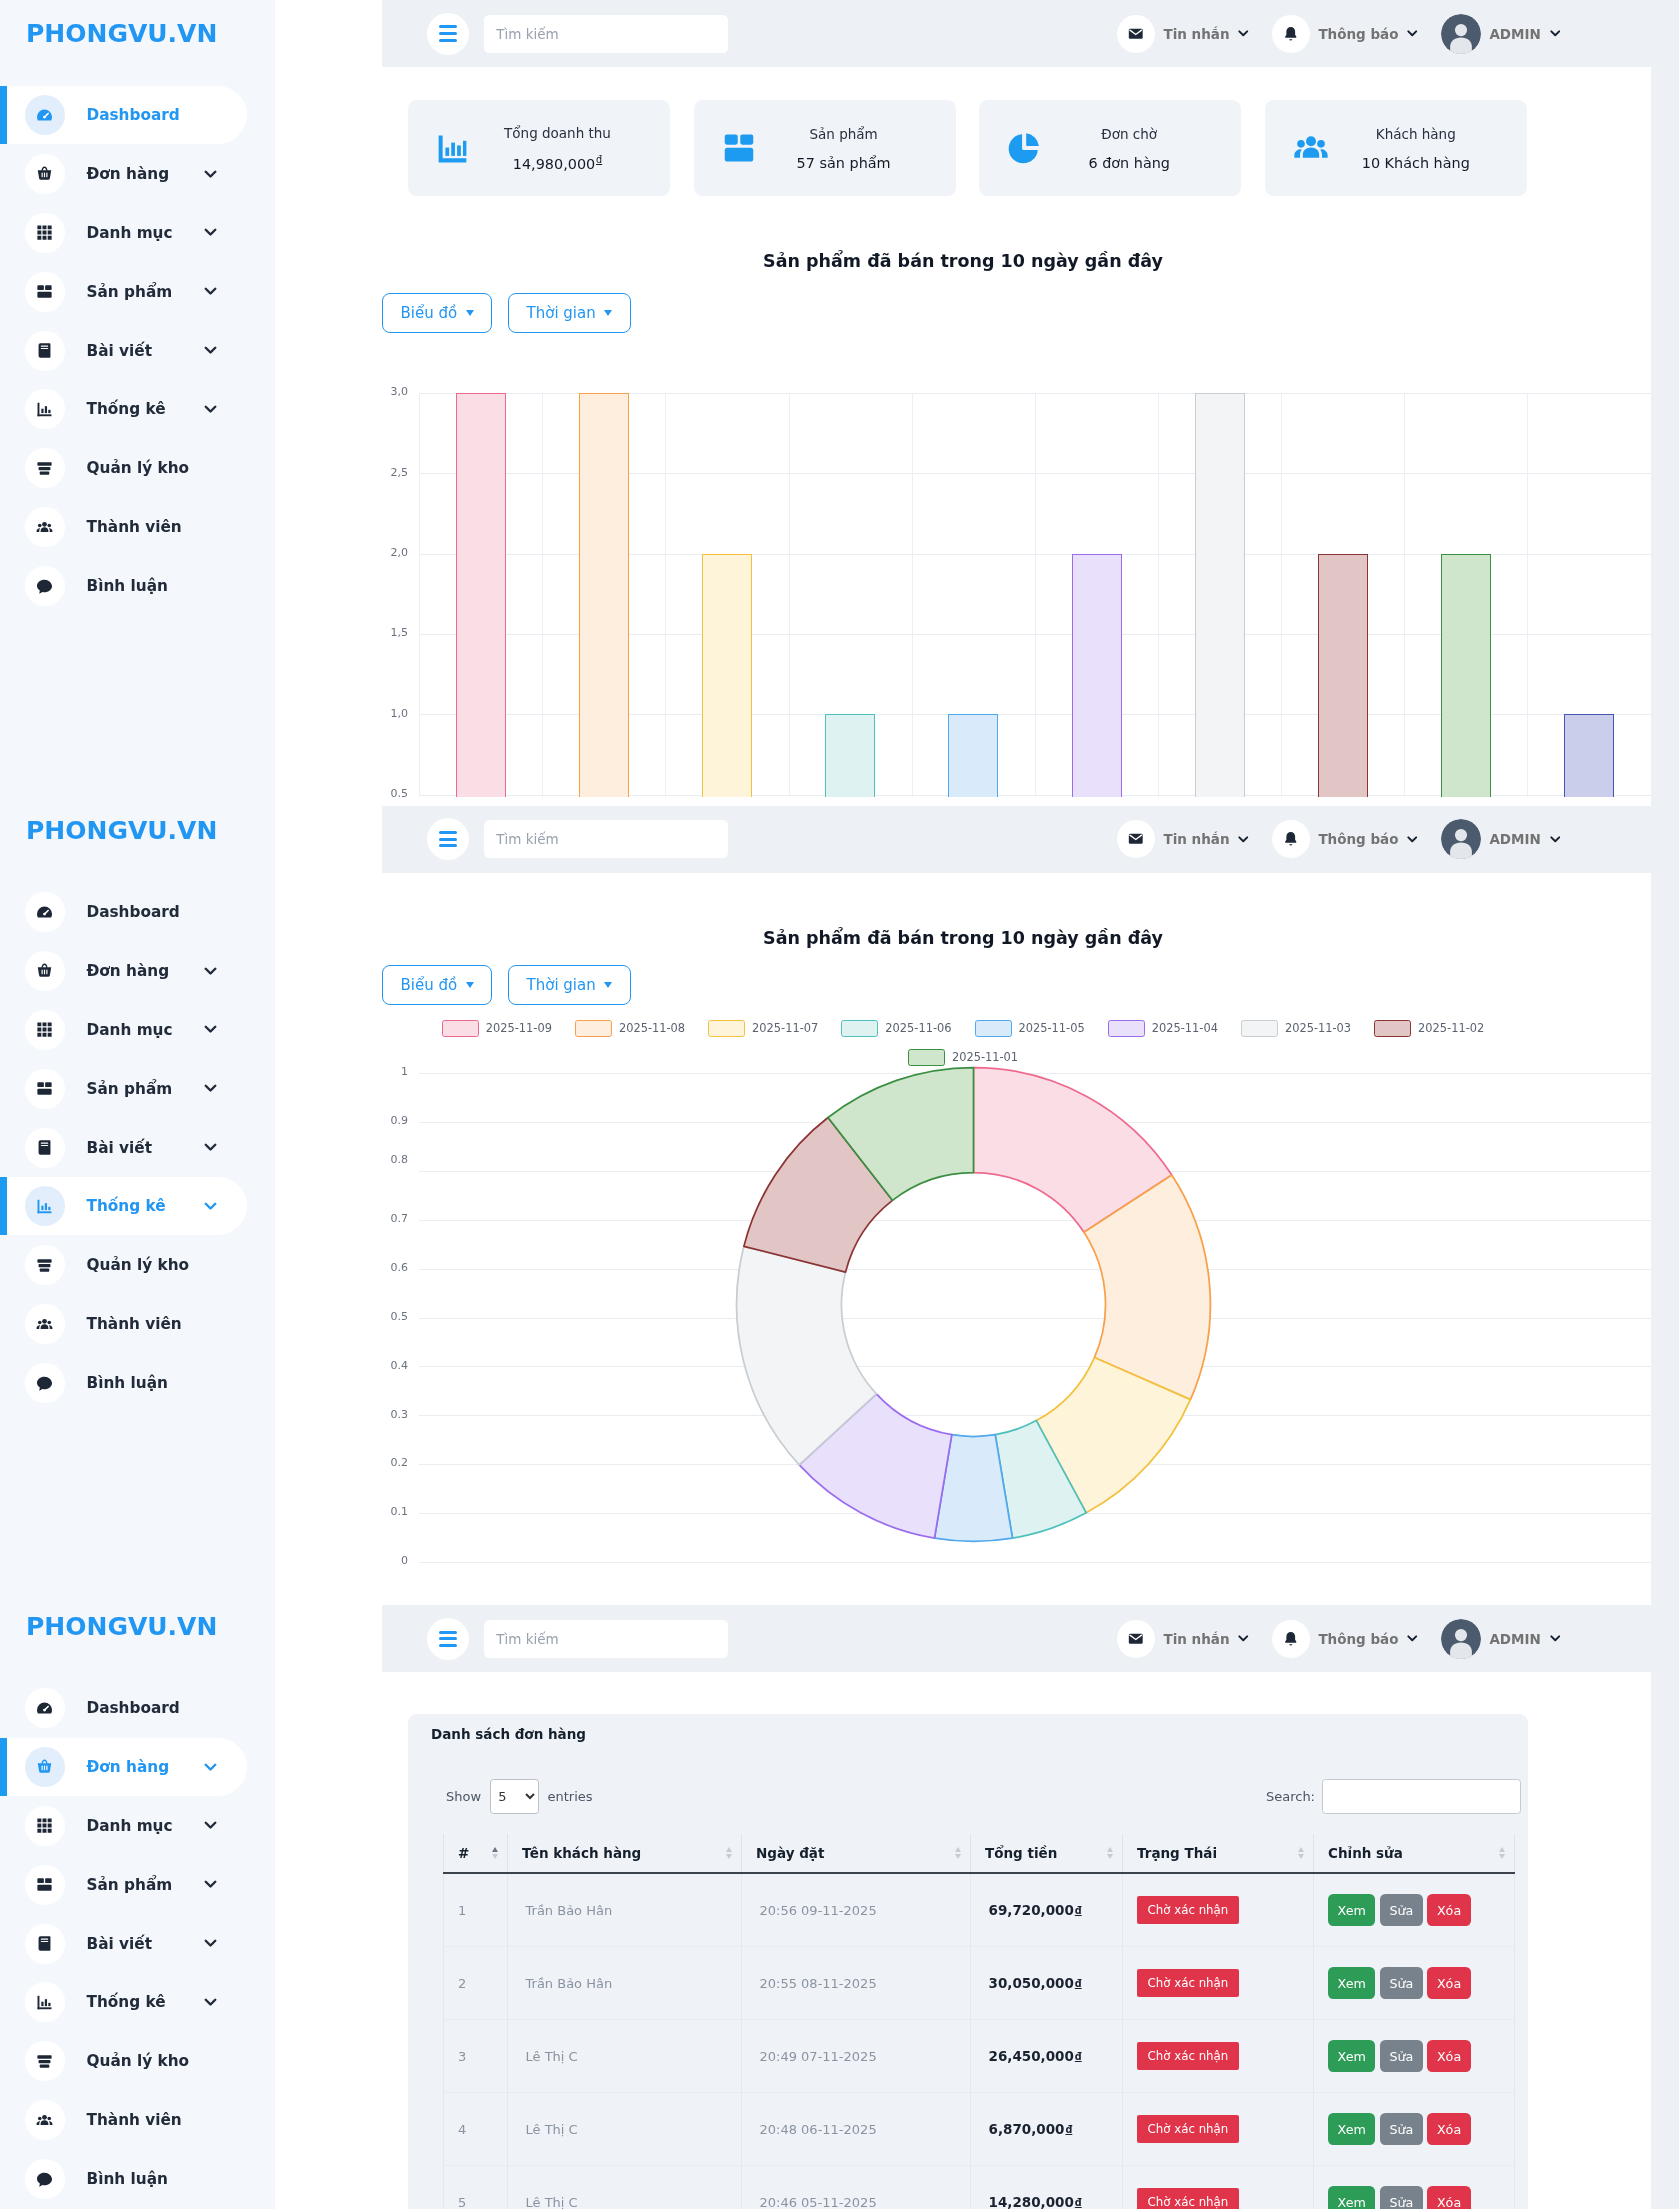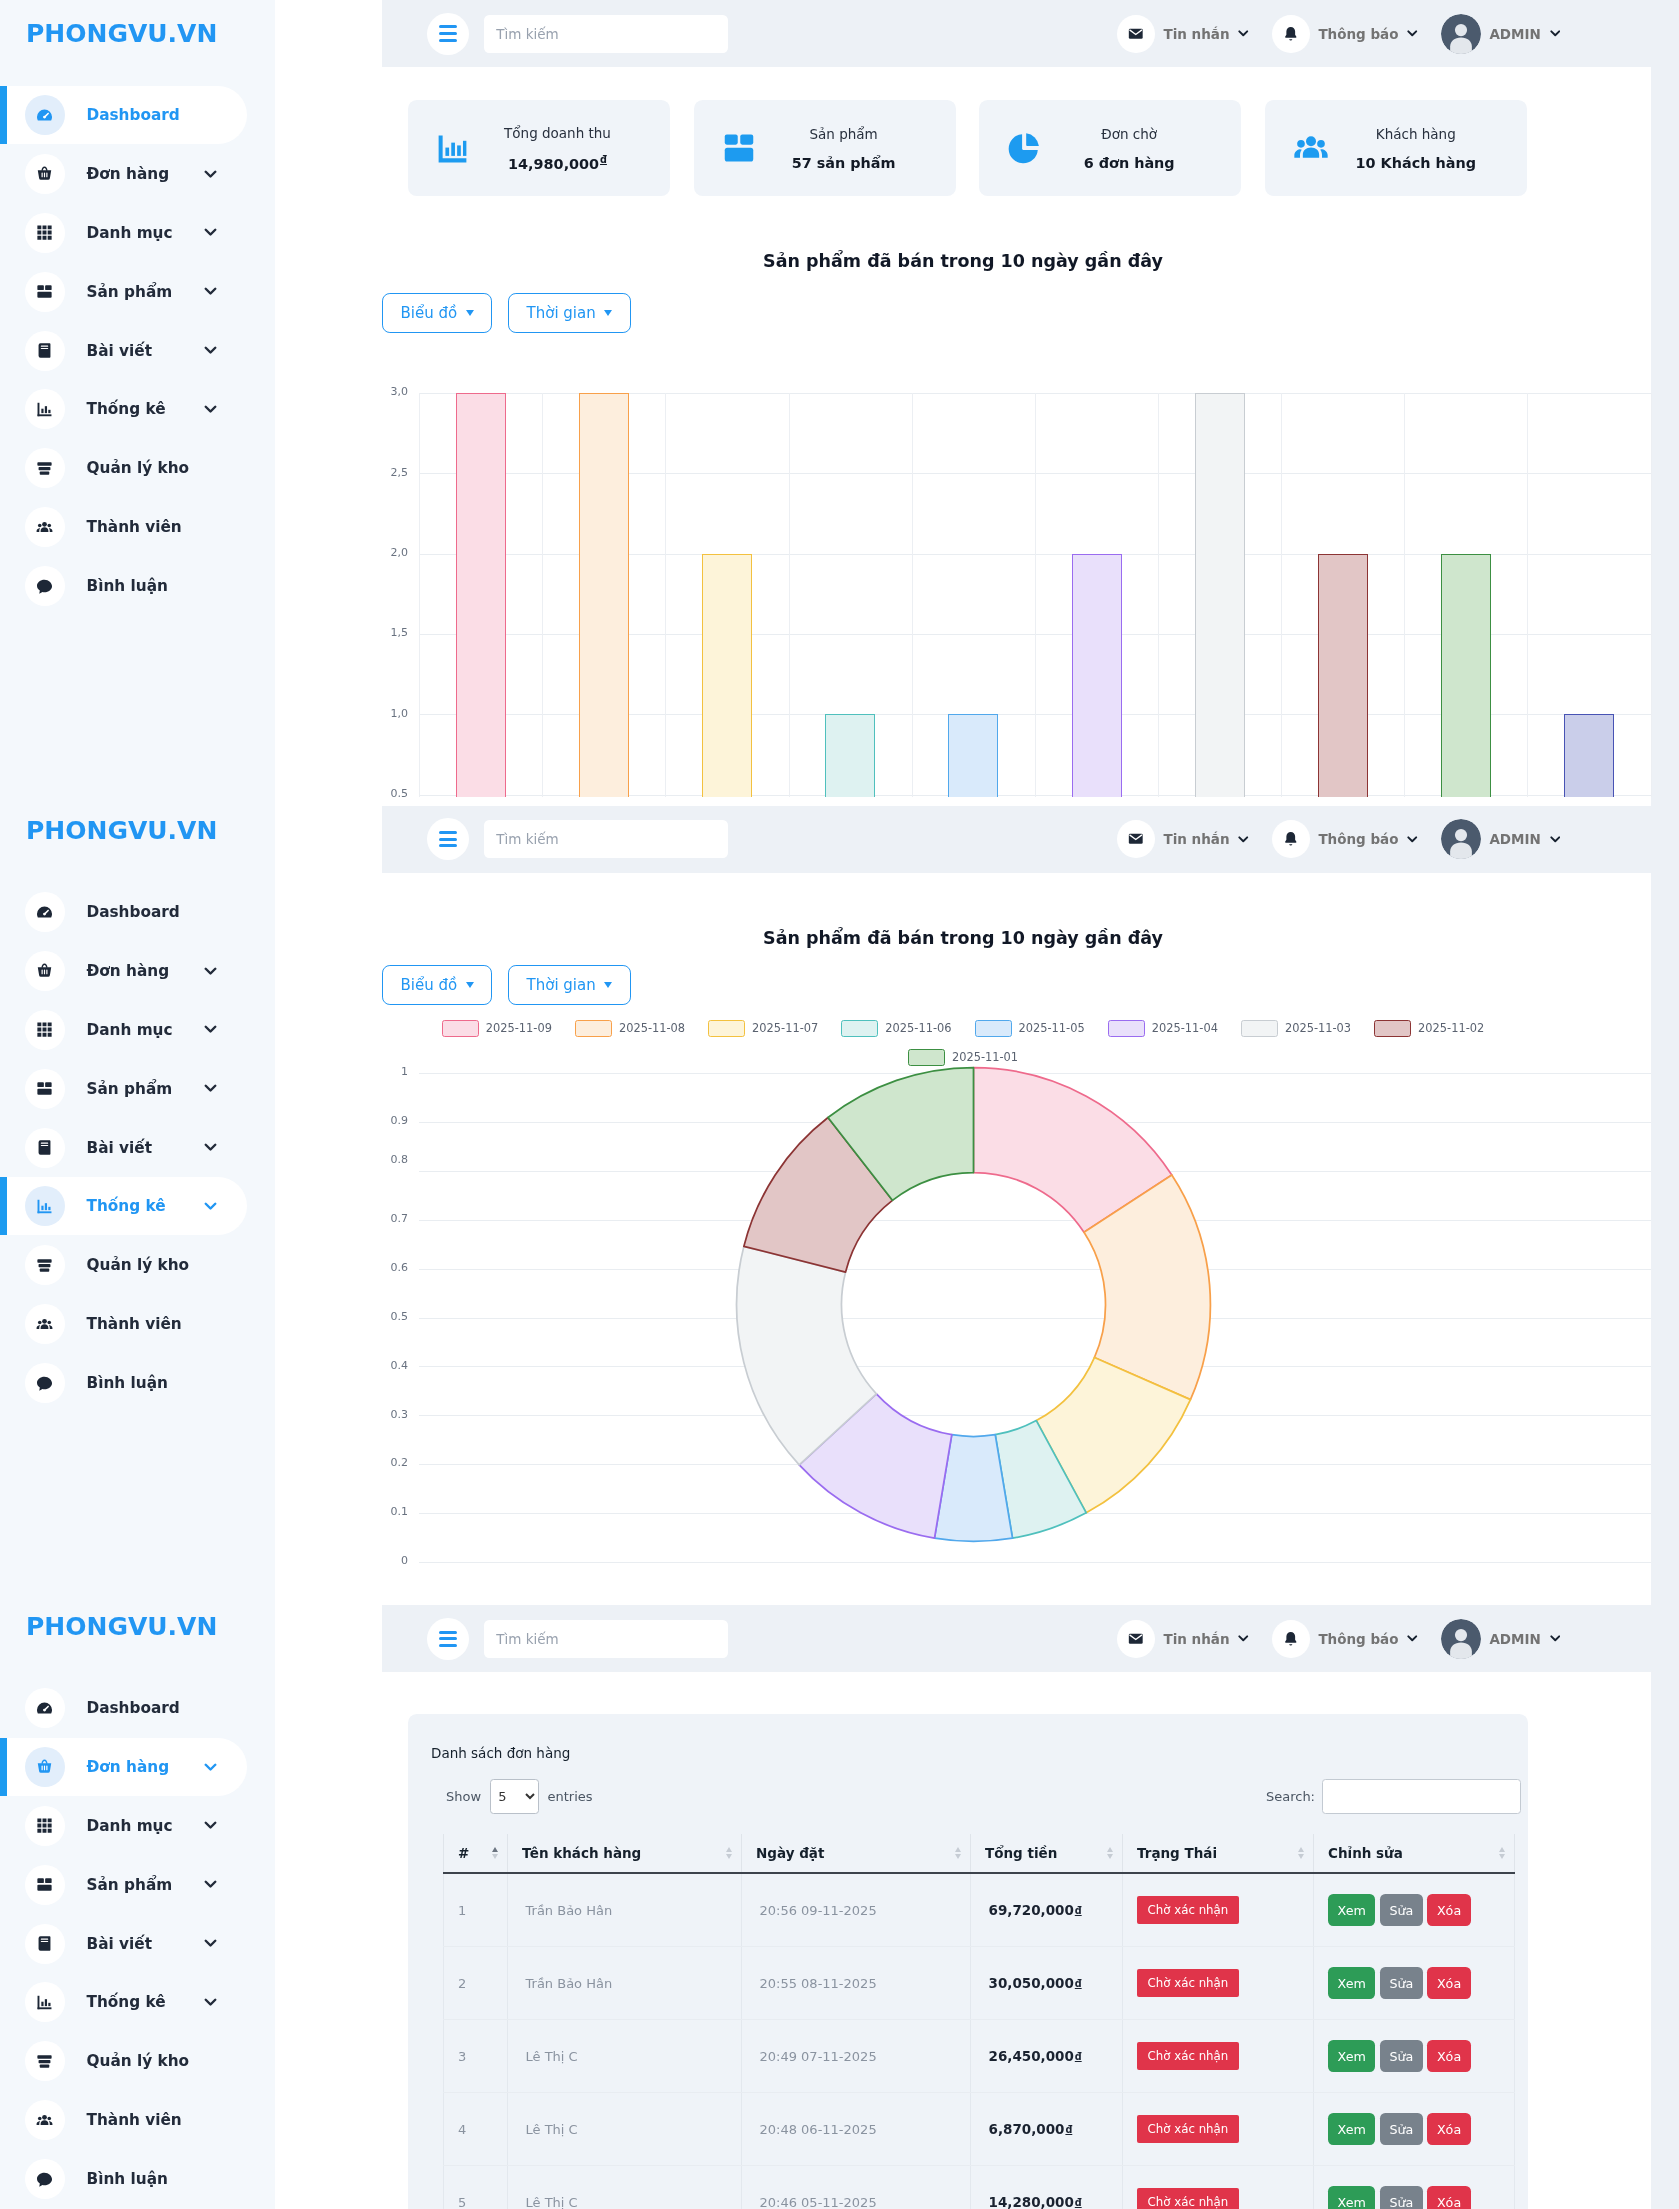--- a/index.html
+++ b/index.html
@@ -46,21 +46,21 @@
   .chev{display:flex;color:#16202e}
   .avatar{width:40px;height:40px;border-radius:50%;overflow:hidden;display:flex;flex:0 0 auto}
 
   
   .cards{position:absolute;left:133px;top:100px;display:flex;gap:23.6px;z-index:2}
   .card{width:262px;height:96px;background:#f0f4f9;border-radius:8.7px;display:flex;align-items:center;
         padding-left:26px;box-sizing:border-box}
   .card .ic{color:#1d9bf0;display:flex;flex:0 0 auto}
   .card .tx{display:flex;flex-direction:column;align-items:center;margin:0 auto;padding-right:26px}
   .card .t{font-size:13.5px;font-weight:500;color:#28303e;white-space:nowrap}
-  .card .v{font-size:14.4px;font-weight:700;color:#131a26;margin-top:13px;white-space:nowrap}
+  .card .v{font-size:14.4px;font-weight:400;color:#131a26;margin-top:13px;white-space:nowrap}
 
   
   .chart-title{position:absolute;left:0;right:29px;text-align:center;font-size:17.5px;font-weight:700;color:#111826;z-index:2}
   #s1 .chart-title{top:251px}#s2 .chart-title{top:131px}
   .toolbar{position:absolute;display:flex;gap:15.7px;z-index:2}
   #s1 .toolbar{left:107px;top:293px}#s2 .toolbar{left:107px;top:168px}
   .tool-btn{height:40px;padding:0 17.5px;border:1.3px solid #2196f3;border-radius:7.9px;background:#fff;color:#2196f3;
             font-size:15px;font-family:inherit;display:flex;align-items:center;gap:8.7px;cursor:pointer}
   .caret{width:0;height:0;border-left:4.8px solid transparent;border-right:4.8px solid transparent;
          border-top:6.1px solid #2196f3}
@@ -73,21 +73,21 @@
 
   .plot{position:absolute;inset:0;z-index:0}
   .hline{position:absolute;left:144px;width:1232px;height:0.9px;background:#e9edf1}
   .vline{position:absolute;width:0.9px;background:#eceff3}
   .ylab{position:absolute;left:75px;width:58px;text-align:right;font-size:11px;color:#697280}
   .bar{position:absolute;width:50px;box-sizing:border-box;border:1.7px solid;border-bottom:none;bottom:0}
   .donut-wrap{position:absolute;left:445px;top:254px;z-index:1}
 
   
   .table-card{position:absolute;left:133px;top:121px;width:1120px;height:524px;background:#eff3f8;border-radius:8.7px;z-index:2}
-  .tc-title{position:absolute;left:23px;top:31px;font-size:13.5px;font-weight:400;color:#15202c}
+  .tc-title{position:absolute;left:23px;top:12px;font-size:13.5px;font-weight:700;color:#15202c}
   .tc-left{position:absolute;left:38px;top:65px;display:flex;align-items:center;gap:8.7px;font-size:13px;color:#4a5563}
   .page-size{width:49px;height:35px;border:0.9px solid #b9c0c9;border-radius:3.5px;background:#fff;font-size:13px;
              font-family:inherit;color:#333;padding:0 3.5px}
   .tc-right{position:absolute;right:7px;top:65px;display:flex;align-items:center;gap:7px;font-size:13px;color:#4a5563}
   .search2{width:199px;height:35px;border:0.9px solid #c3cad2;border-radius:3.5px;background:#fff;padding:0 8.7px;
            font-size:13px;font-family:inherit;box-sizing:border-box}
   .dtable{position:absolute;left:35px;top:120px;width:1072px}
   .thead,.trow{display:grid;grid-template-columns:64px 234px 229px 152px 191px 202px}
   .thead{border-bottom:2.2px solid #3c434c}
   .th{position:relative;height:38px;display:flex;align-items:center;padding-left:14px;font-size:13.5px;font-weight:700;

